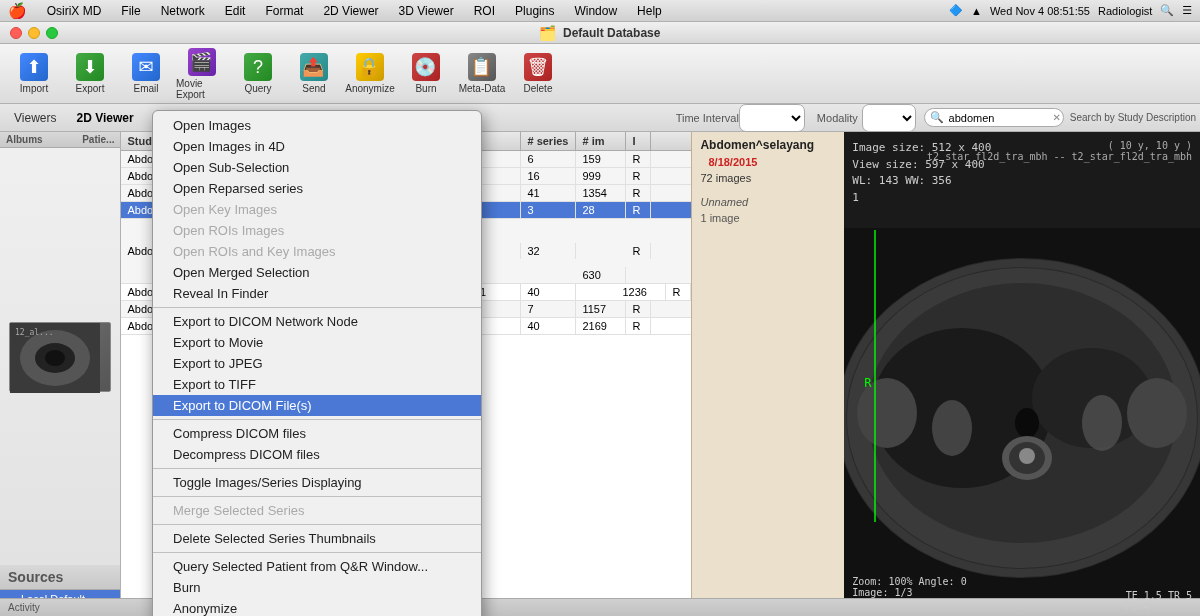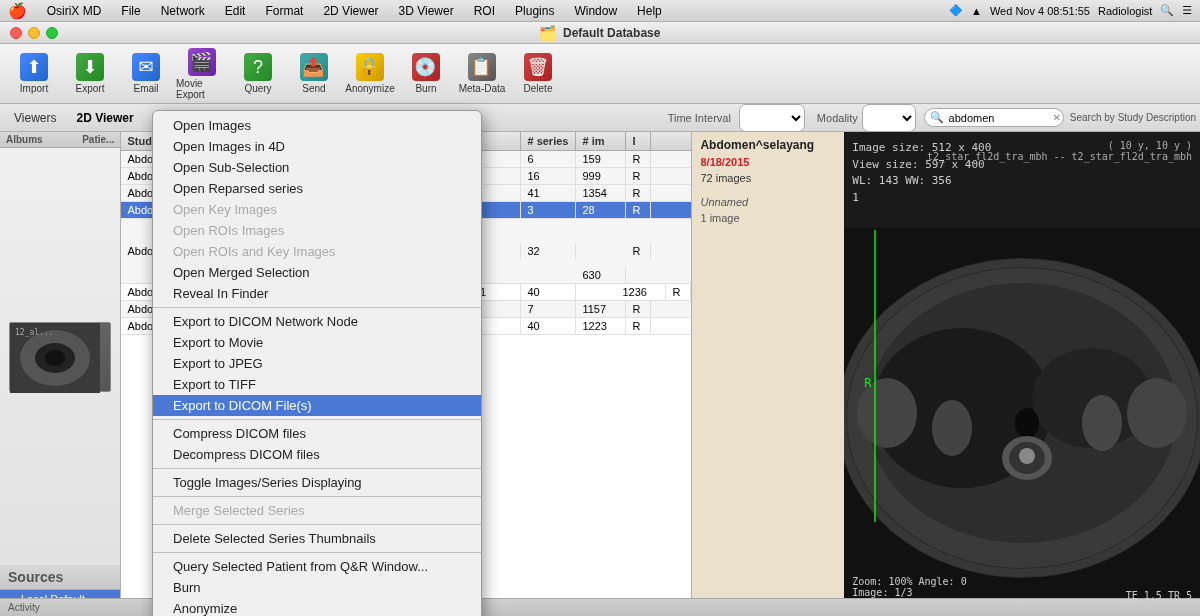--- a/index.html
+++ b/index.html
@@ -95,21 +95,20 @@
       padding: 3px 10px;
       font-size: 12px;
       cursor: pointer;
       border-radius: 4px;
       color: #333;
     }
     .toolbar2-spacer { flex: 1; }
     .time-interval {
       font-size: 11px;
       color: #555;
-      margin-right: 8px;
     }
     .modality-label {
       font-size: 11px;
       color: #555;
       margin-right: 4px;
     }
     .search-box {
       display: flex;
       align-items: center;
       background: white;
@@ -541,28 +540,28 @@
       <div class="studies-cell" style="width: 130px;">9/14/2015, 08:57</div>
       <div class="studies-cell" style="width: 55px;">7</div>
       <div class="studies-cell" style="width: 50px;">1157</div>
       <div class="studies-cell" style="width: 25px;">R</div>
     </div>
     <div class="studies-row">
       <div class="studies-cell" style="width: 220px;">Abdomen Selayang</div>
       <div class="studies-cell" style="width: 50px; color: #cc4400; font-weight: bold;">MR</div>
       <div class="studies-cell" style="width: 130px;">10/7/2015, 11:08</div>
       <div class="studies-cell" style="width: 55px;">40</div>
-      <div class="studies-cell" style="width: 50px;">1223</div>
+      <div class="studies-cell" style="width: 50px;">2169</div>
       <div class="studies-cell" style="width: 25px;">R</div>
     </div>
   </div>
 
   <div style="width: 185px; background: #ebe0cc; border-left: 1px solid #c0b090; padding: 6px 8px; font-size: 11px; display: flex; flex-direction: column; gap: 4px;">
     <div style="font-weight: bold; font-size: 12px; color: #222;">Abdomen^selayang</div>
-    <div style="color: #cc2222; font-weight: bold; font-size: 11px;">8/18/2015</div>
+    <div style="color: #cc2222; font-weight: bold; font-size: 11px; margin-left: 8px;">8/18/2015</div>
     <div style="color: #333; font-size: 11px;">72 images</div>
     <div style="margin-top: 8px; color: #555; font-size: 11px; font-style: italic;">Unnamed</div>
     <div style="color: #555; font-size: 11px;">1 image</div>
   </div>
 
   <div class="preview-area">
     <div class="preview-info">
       <div>Image size: 512 x 400</div>
       <div>View size: 597 x 400</div>
       <div>WL: 143 WW: 356</div>

